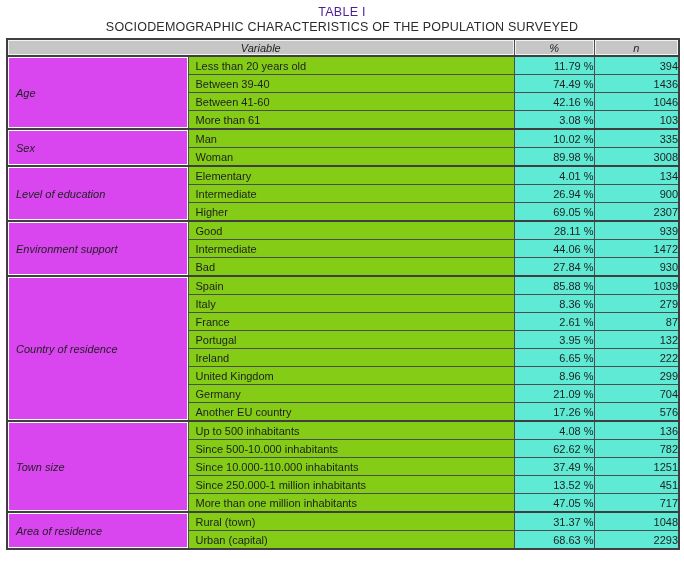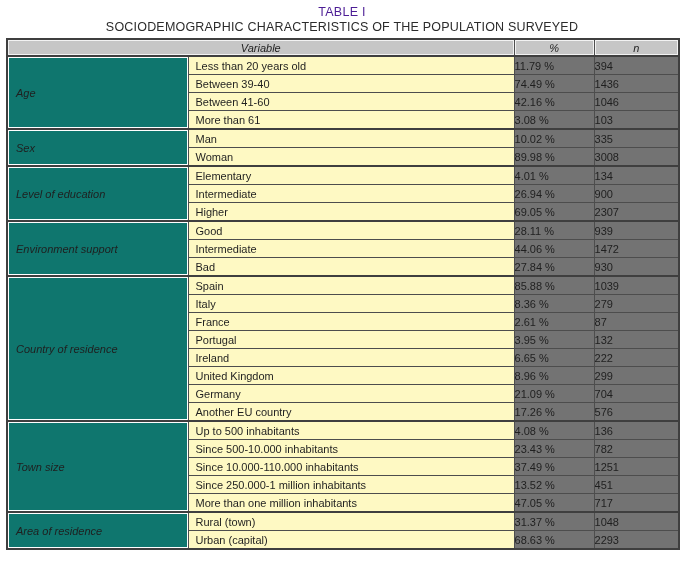--- a/index.html
+++ b/index.html
@@ -53,34 +53,34 @@
     background: #c6c6c6;
     font-weight: normal;
     font-style: italic;
     text-align: center;
     height: 15px;
     border-bottom: 2px solid #3f3f3f;
     box-shadow: inset 0 0 0 1px #f2f2f2;
   }
   table.soc tbody.group { border: 2px solid #3f3f3f; }
   table.soc td.cat {
-    background: #0f766e;
+    background: #d946ef;
     font-style: italic;
     text-align: left;
     padding-left: 8px;
     box-shadow: inset 0 0 0 1px #ffffff;
   }
   table.soc td.label {
     text-align: left;
     padding-left: 7px;
-    background: #fef9c3;
+    background: #84cc16;
   }
   table.soc td.pct, table.soc td.num {
-    text-align: left;
-    background: #737373;
+    text-align: right;
+    background: #5eead4;
   }
 </style>
 </head>
 <body>
 
 <div class="titleblock">
   <div class="t1">TABLE I</div>
   <div class="t2">SOCIODEMOGRAPHIC CHARACTERISTICS OF THE POPULATION SURVEYED</div>
 </div>
 
@@ -215,21 +215,21 @@
     </tbody>
     <tbody class="group">
       <tr>
         <td class="cat" rowspan="5">Town size</td>
         <td class="label">Up to 500 inhabitants</td>
         <td class="pct">4.08 %</td>
         <td class="num">136</td>
       </tr>
       <tr>
         <td class="label">Since 500-10.000 inhabitants</td>
-        <td class="pct">23.43 %</td>
+        <td class="pct">62.62 %</td>
         <td class="num">782</td>
       </tr>
       <tr>
         <td class="label">Since 10.000-110.000 inhabitants</td>
         <td class="pct">37.49 %</td>
         <td class="num">1251</td>
       </tr>
       <tr>
         <td class="label">Since 250.000-1 million inhabitants</td>
         <td class="pct">13.52 %</td>

